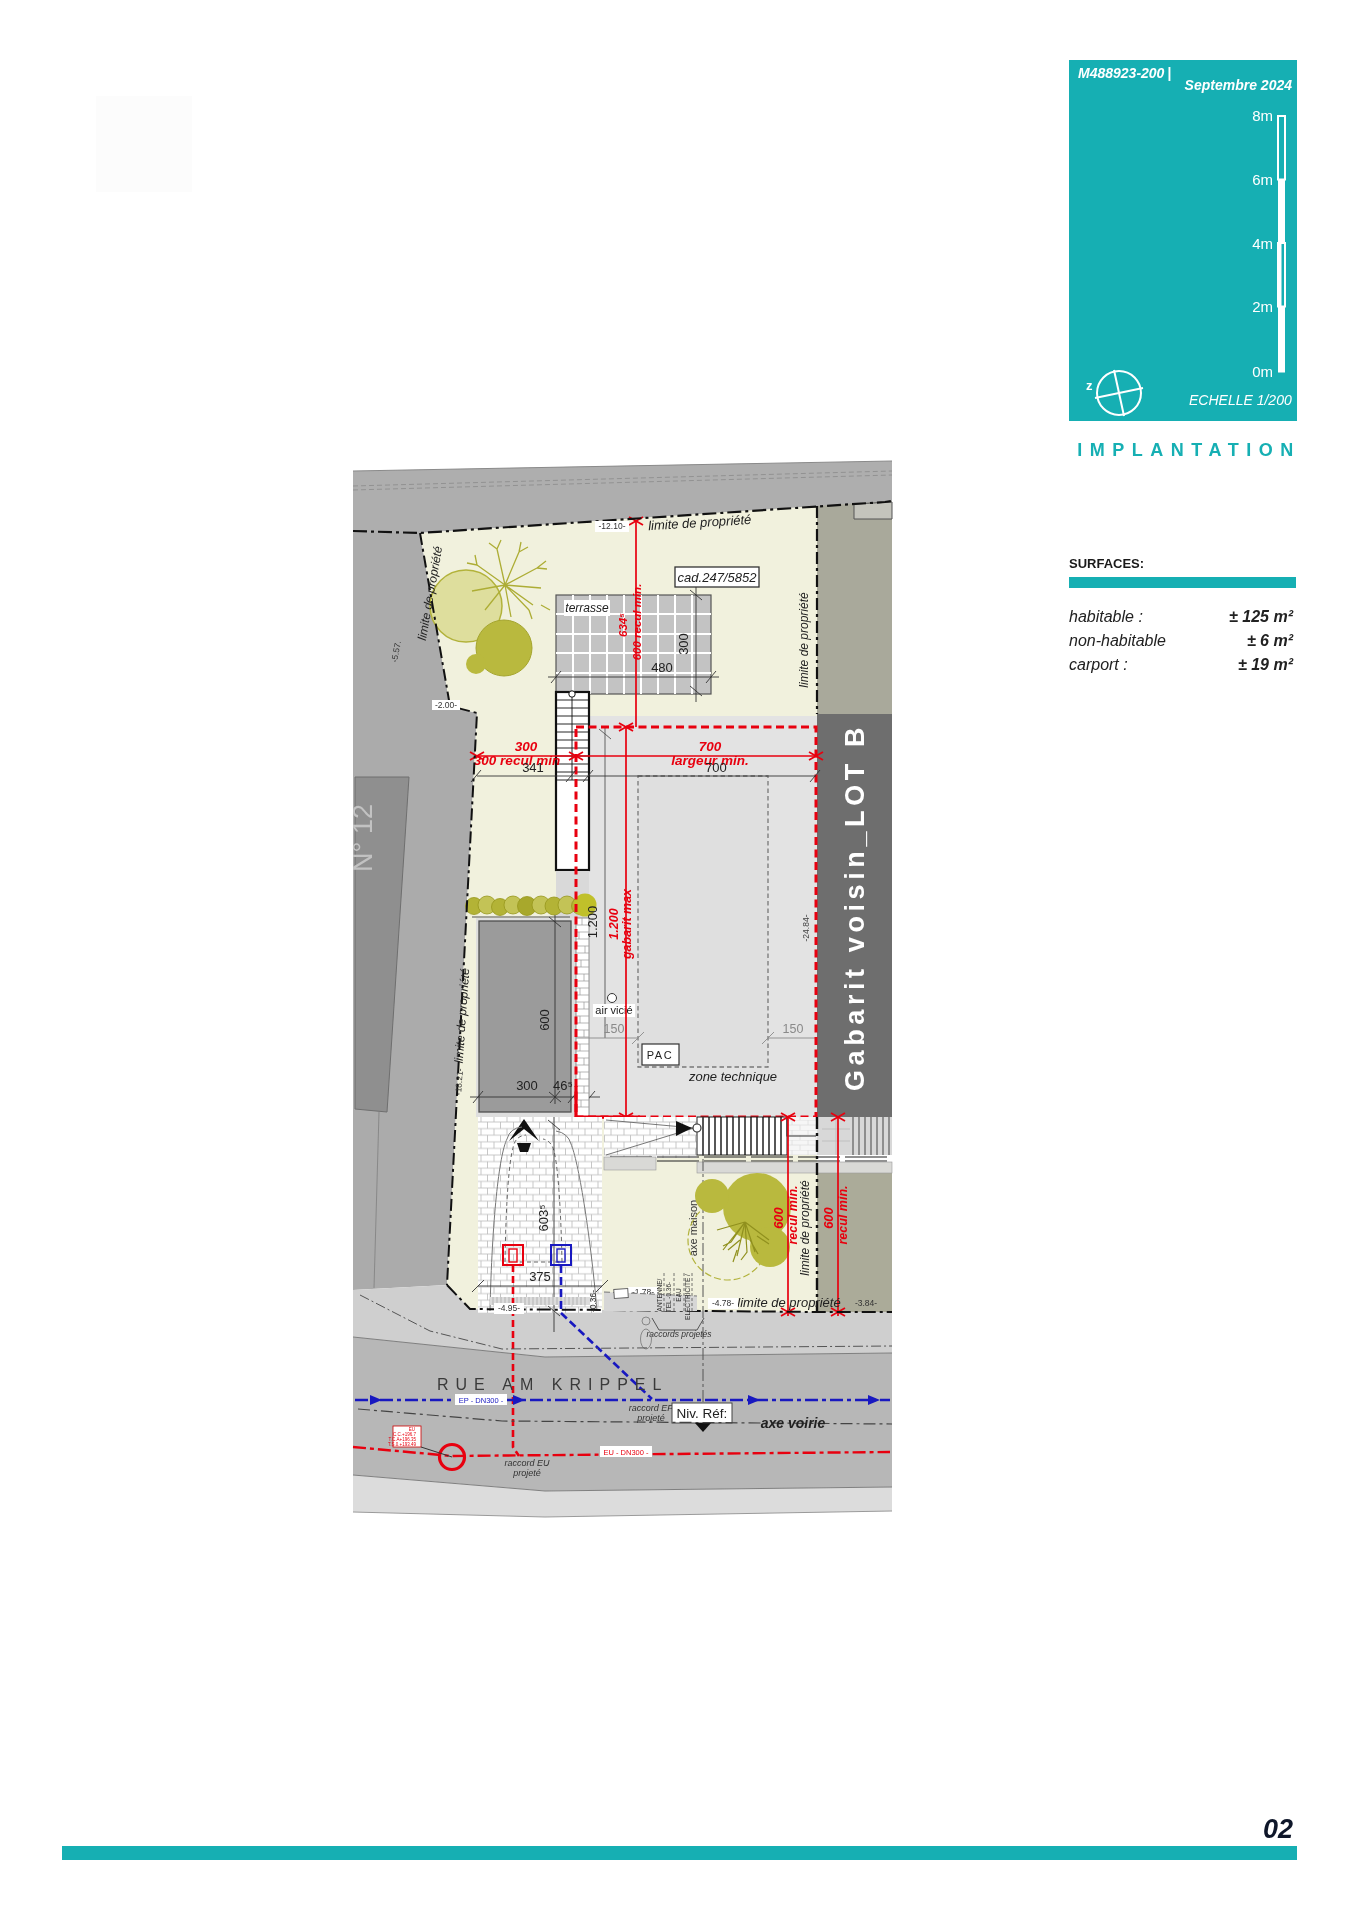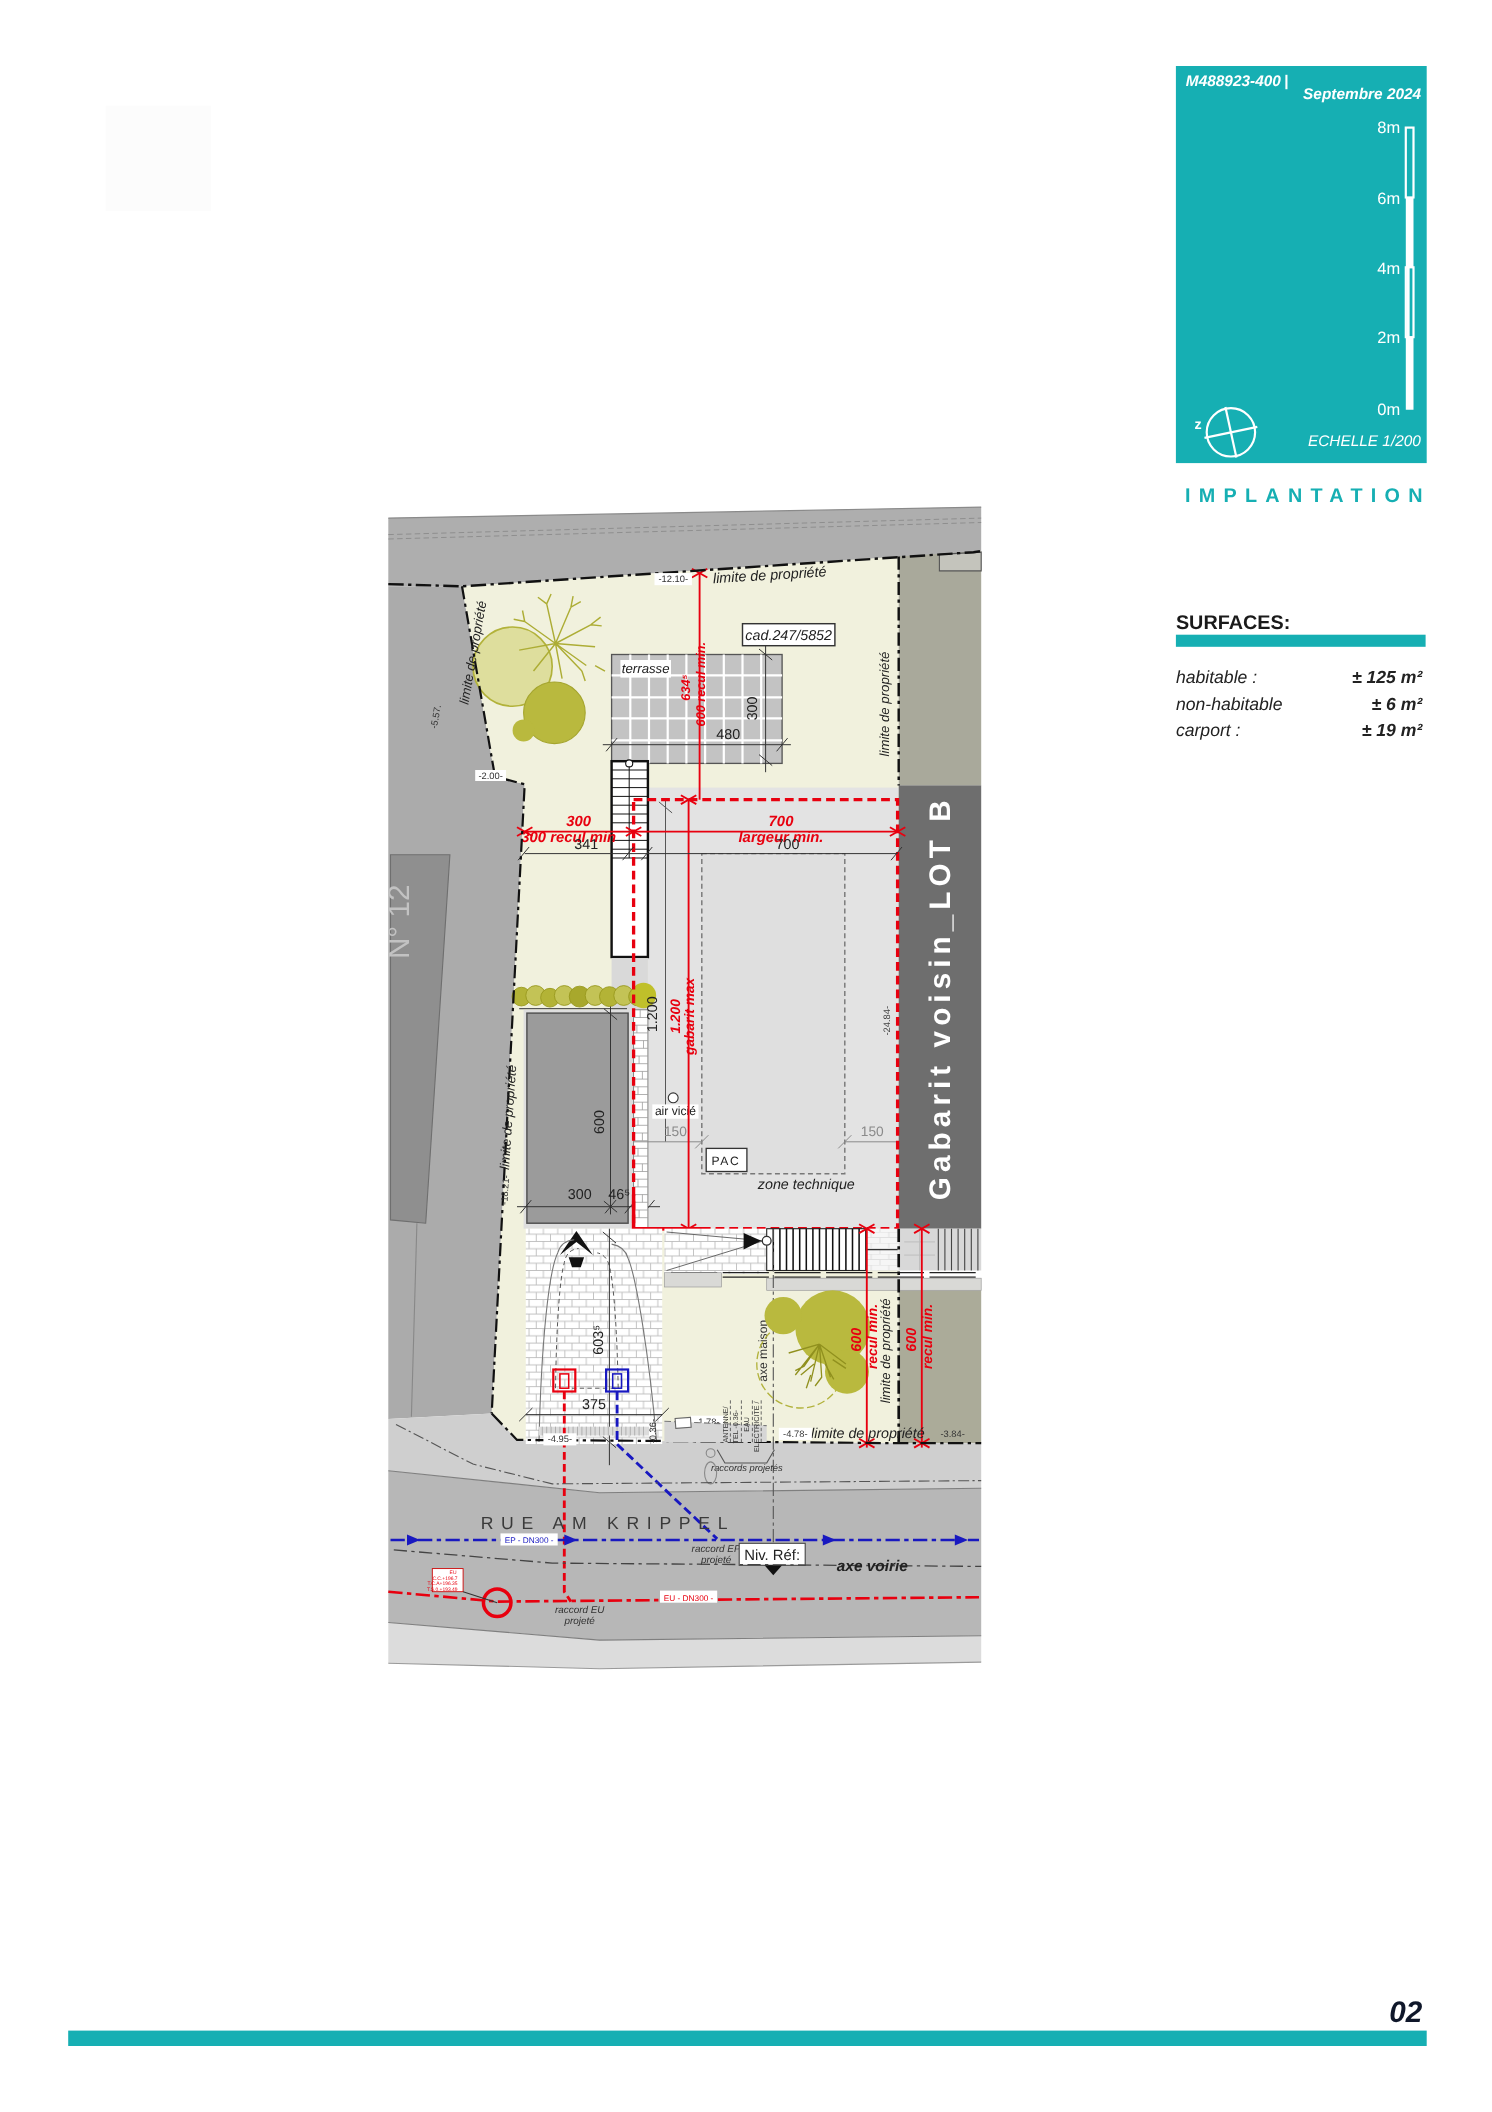--- a/index.html
+++ b/index.html
@@ -7,21 +7,21 @@
 .abs{position:absolute;}
 </style>
 </head>
 <body>
 
 <div class="abs" style="left:96px;top:96px;width:96px;height:96px;background:#fcfcfc;"></div>
 
 <div class="abs" style="left:1069px;top:60px;width:228px;height:361px;background:#16afb3;"></div>
 
 <div class="abs" style="left:1069px;top:65px;width:228px;height:22px;color:#fff;font-size:14px;font-weight:bold;font-style:italic;">
-<span class="abs" style="left:9px;top:0;">M488923-400 |</span>
+<span class="abs" style="left:9px;top:0;">M488923-200 |</span>
 <span class="abs" style="right:5px;top:0;margin-top:12px;">Septembre 2024</span>
 </div>
 
 <svg class="abs" style="left:1069px;top:60px;" width="228" height="361" viewBox="0 0 228 361">
 
   <g fill="none" stroke="#fff">
     <rect x="209" y="56" width="7" height="63.5" stroke-width="2" fill="none"></rect>
     <rect x="209" y="119.5" width="7" height="63.5" stroke-width="0" fill="#fff"></rect>
     <rect x="209" y="183" width="7" height="63.5" stroke-width="2" fill="none"></rect>
     <rect x="209.5" y="183" width="3" height="63.5" stroke-width="0" fill="#fff"></rect>
@@ -41,21 +41,21 @@
     <line x1="26" y1="338" x2="74" y2="328"></line>
     <line x1="45" y1="310" x2="55" y2="356"></line>
   </g>
   <text x="17" y="330" fill="#fff" font-size="13" font-weight="bold" font-family="Liberation Sans,sans-serif">z</text>
 
   <text x="120" y="345" fill="#fff" font-size="14" font-style="italic" font-family="Liberation Sans,sans-serif">ECHELLE  1/200</text>
 </svg>
 
 <div class="abs" style="left:1069px;top:440px;width:240px;color:#16afb3;font-size:18px;font-weight:bold;letter-spacing:7.5px;text-align:center;">IMPLANTATION</div>
 
-<div class="abs" style="left:1069px;top:556px;color:#1a1a1a;font-size:18px;font-weight:bold;">SURFACES:</div>
+<div class="abs" style="left:1069px;top:556px;color:#1a1a1a;font-size:13px;font-weight:bold;">SURFACES:</div>
 
 <div class="abs" style="left:1069px;top:577px;width:227px;height:11px;background:#16afb3;"></div>
 
 <div class="abs" style="left:1069px;top:608px;width:227px;font-size:16px;font-style:italic;color:#222;">
 <div style="position:relative;height:24px;"><span>habitable :</span><span style="position:absolute;right:3px;font-weight:bold;">± 125 m²</span></div>
 <div style="position:relative;height:24px;"><span>non-habitable</span><span style="position:absolute;right:3px;font-weight:bold;">± 6 m²</span></div>
 <div style="position:relative;height:24px;"><span>carport :</span><span style="position:absolute;right:3px;font-weight:bold;">± 19 m²</span></div>
 </div>
 
 <svg class="abs" style="left:340px;top:458px;" width="560" height="1075" viewBox="340 458 560 1075" font-family="Liberation Sans,sans-serif">

